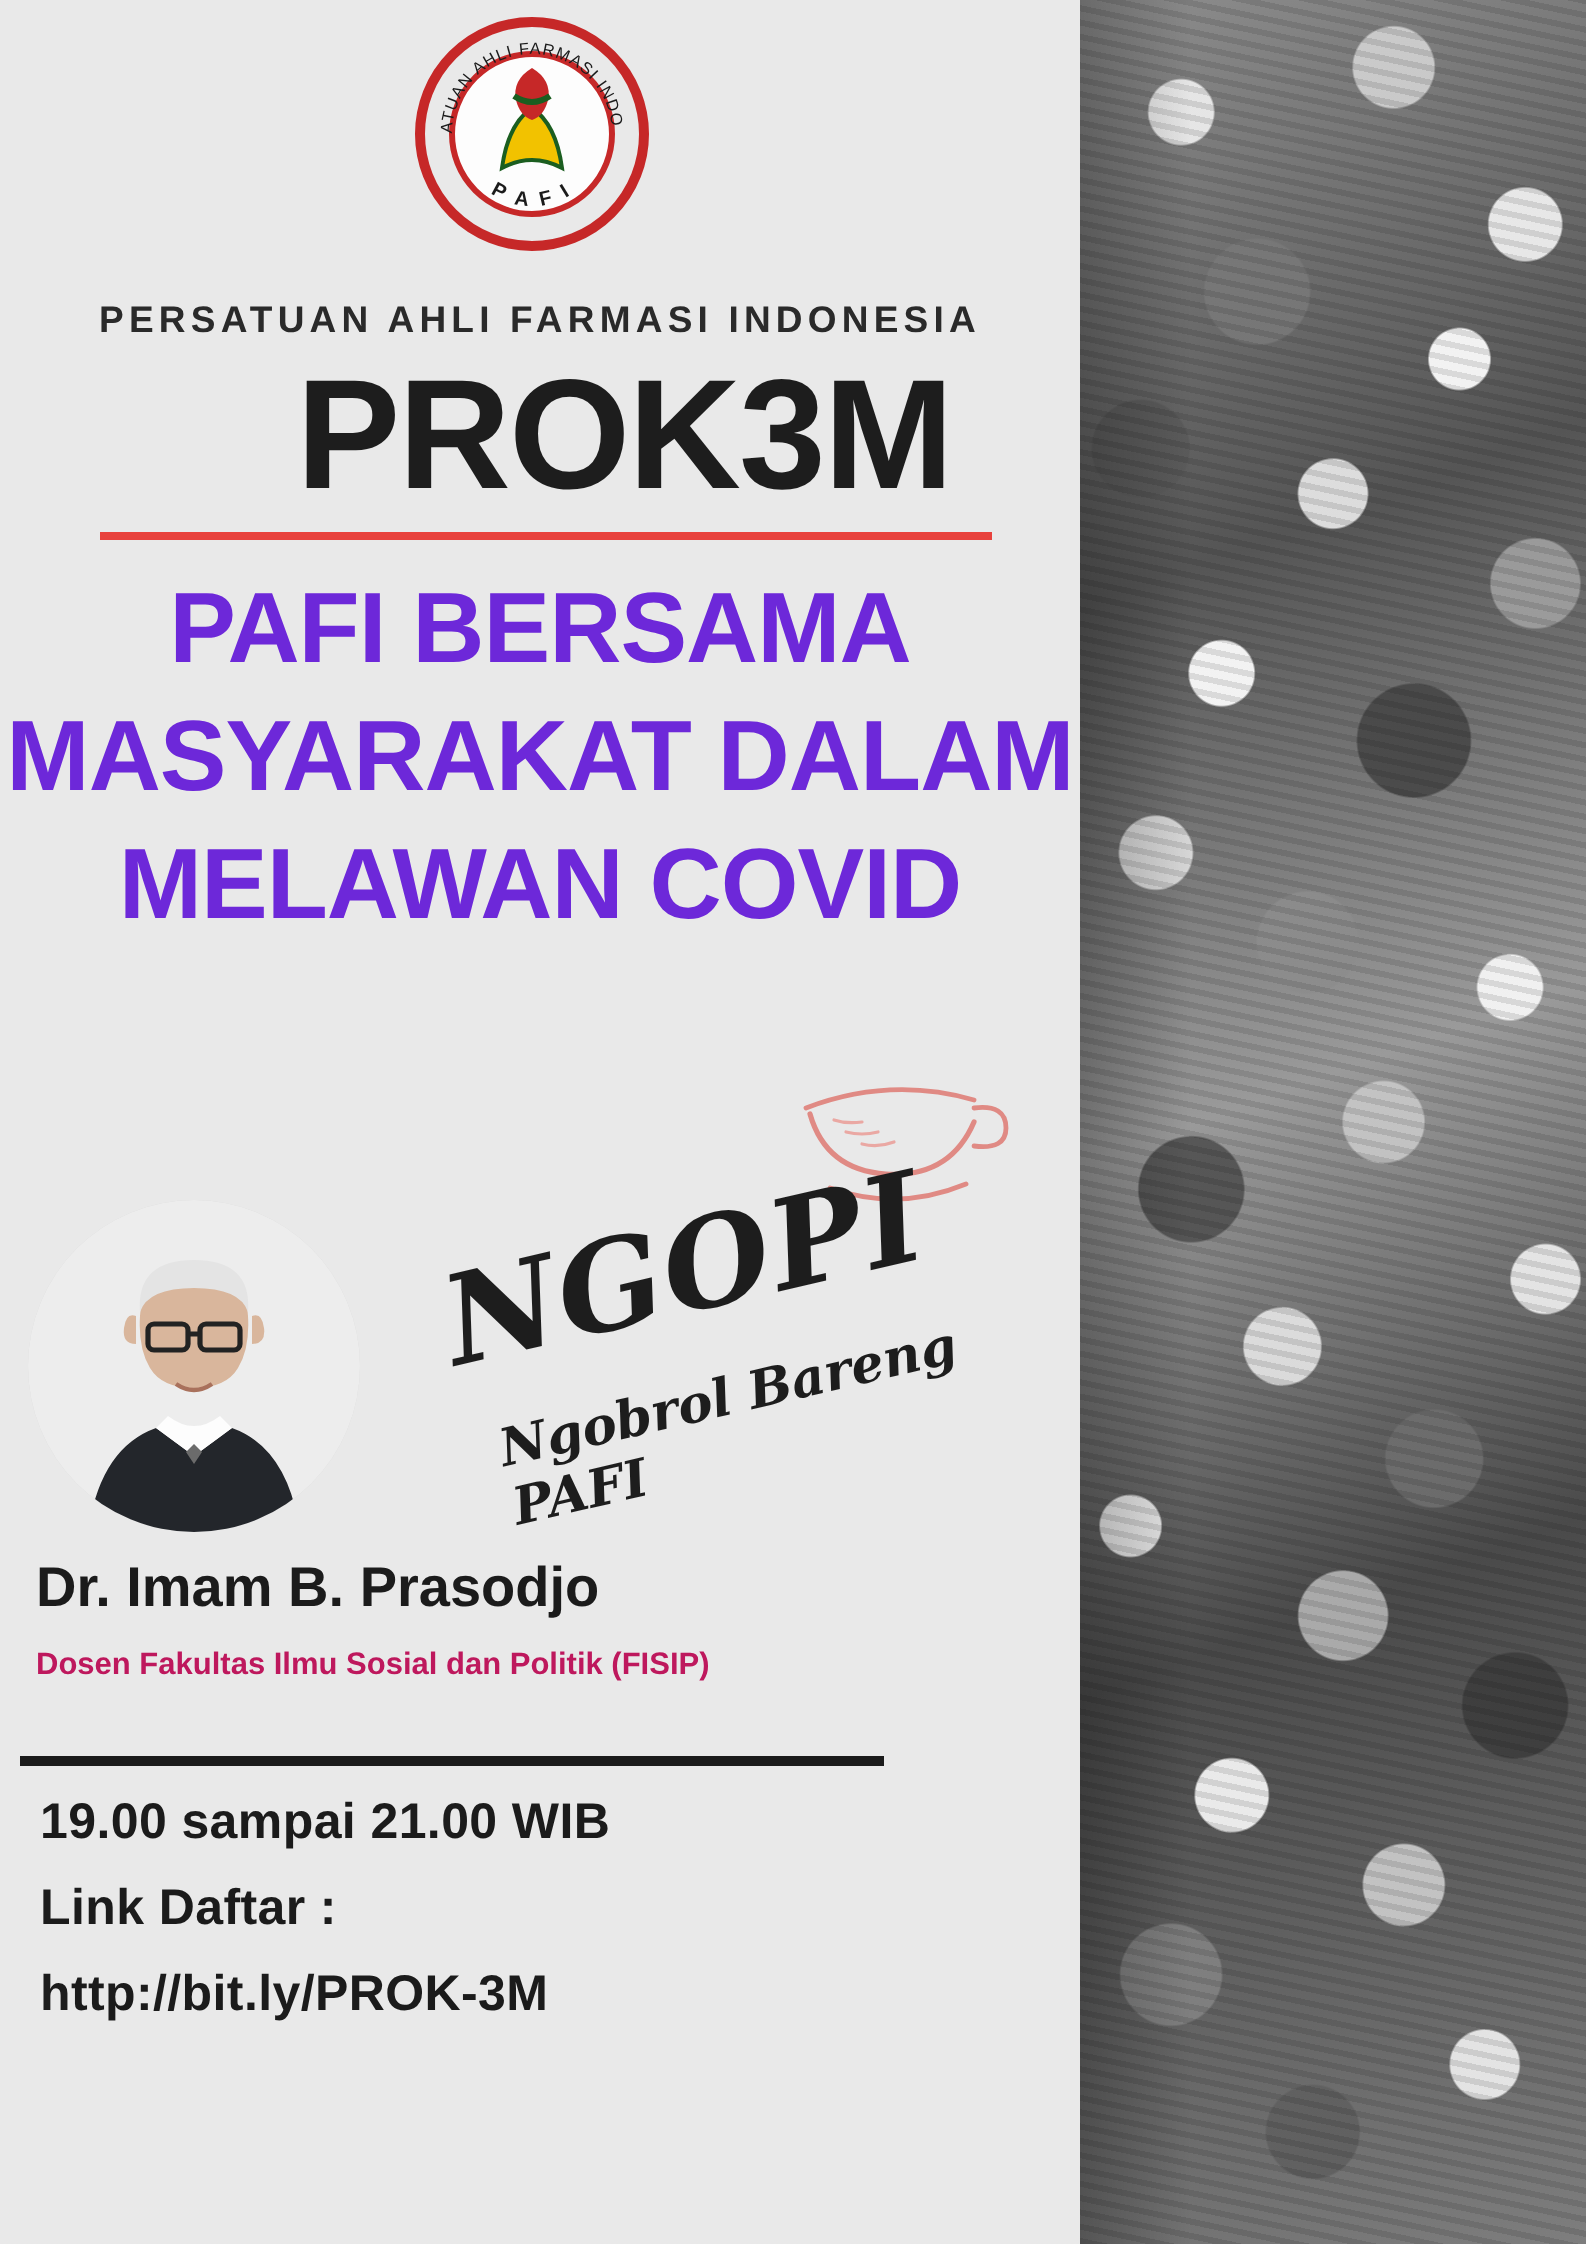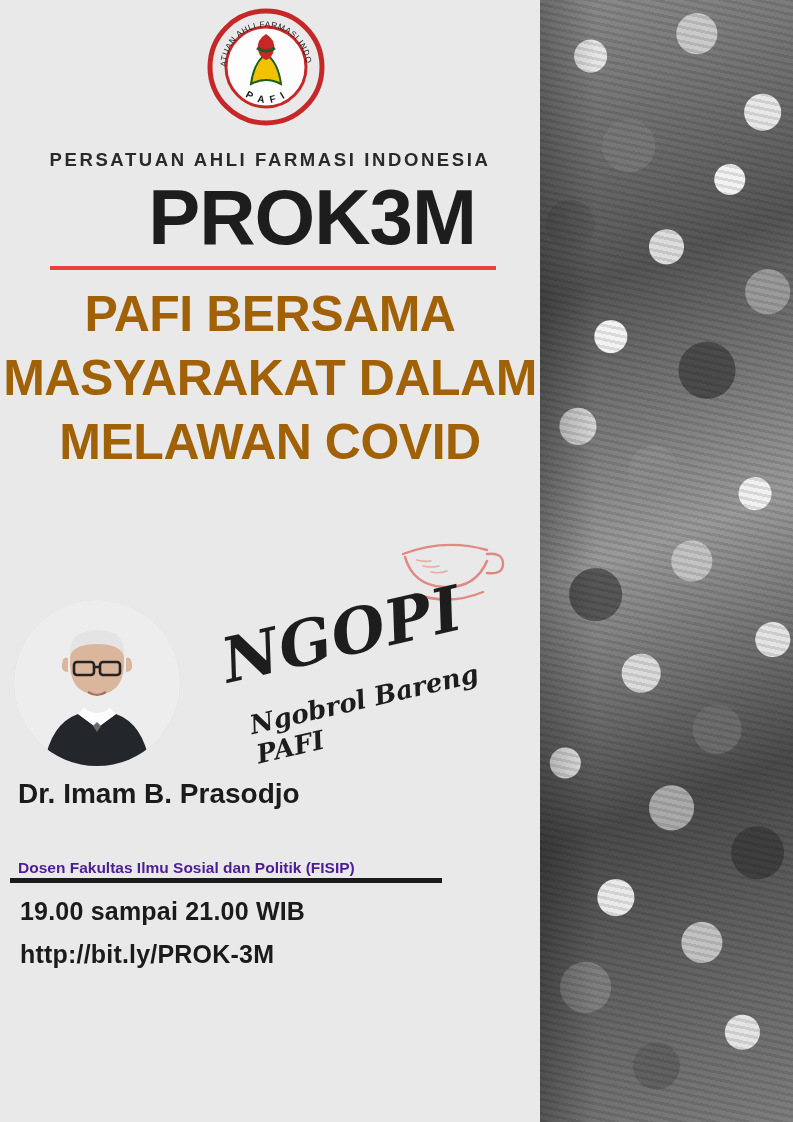--- a/index.html
+++ b/index.html
@@ -116,21 +116,21 @@
   }
   .subtitle {
     position: absolute;
     top: 282px;
     left: 0;
     width: 540px;
     text-align: center;
     font-size: 50px;
     line-height: 64px;
     font-weight: bold;
-    color: #a16207;
+    color: #6d28d9;
     letter-spacing: -0.5px;
   }
 
   
   .ngopi-block {
     position: absolute;
     top: 520px;
     left: 215px;
     width: 320px;
     height: 240px;
@@ -180,26 +180,26 @@
   .speaker-name {
     position: absolute;
     top: 778px;
     left: 18px;
     font-size: 28px;
     font-weight: bold;
     color: #1b1b1b;
   }
   .speaker-role {
     position: absolute;
-    top: 857px;
+    top: 822px;
     left: 18px;
     font-size: 15.5px;
     font-weight: bold;
     line-height: 22px;
-    color: #4c1d95;
+    color: #be185d;
     width: 480px;
   }
   .black-rule {
     position: absolute;
     top: 878px;
     left: 10px;
     width: 432px;
     height: 5px;
     background: #1b1b1b;
   }
@@ -291,16 +291,17 @@
 
   <div class="speaker-name">Dr. Imam B. Prasodjo</div>
   <div class="speaker-role">
     <div>Dosen Fakultas Ilmu Sosial dan Politik (FISIP)</div>
   </div>
 
   <div class="black-rule"></div>
 
   <div class="details">
     <div>19.00 sampai 21.00 WIB</div>
+    <div>Link Daftar :</div>
     <div>http://bit.ly/PROK-3M</div>
   </div>
 
 </div>
 
 </body></html>

